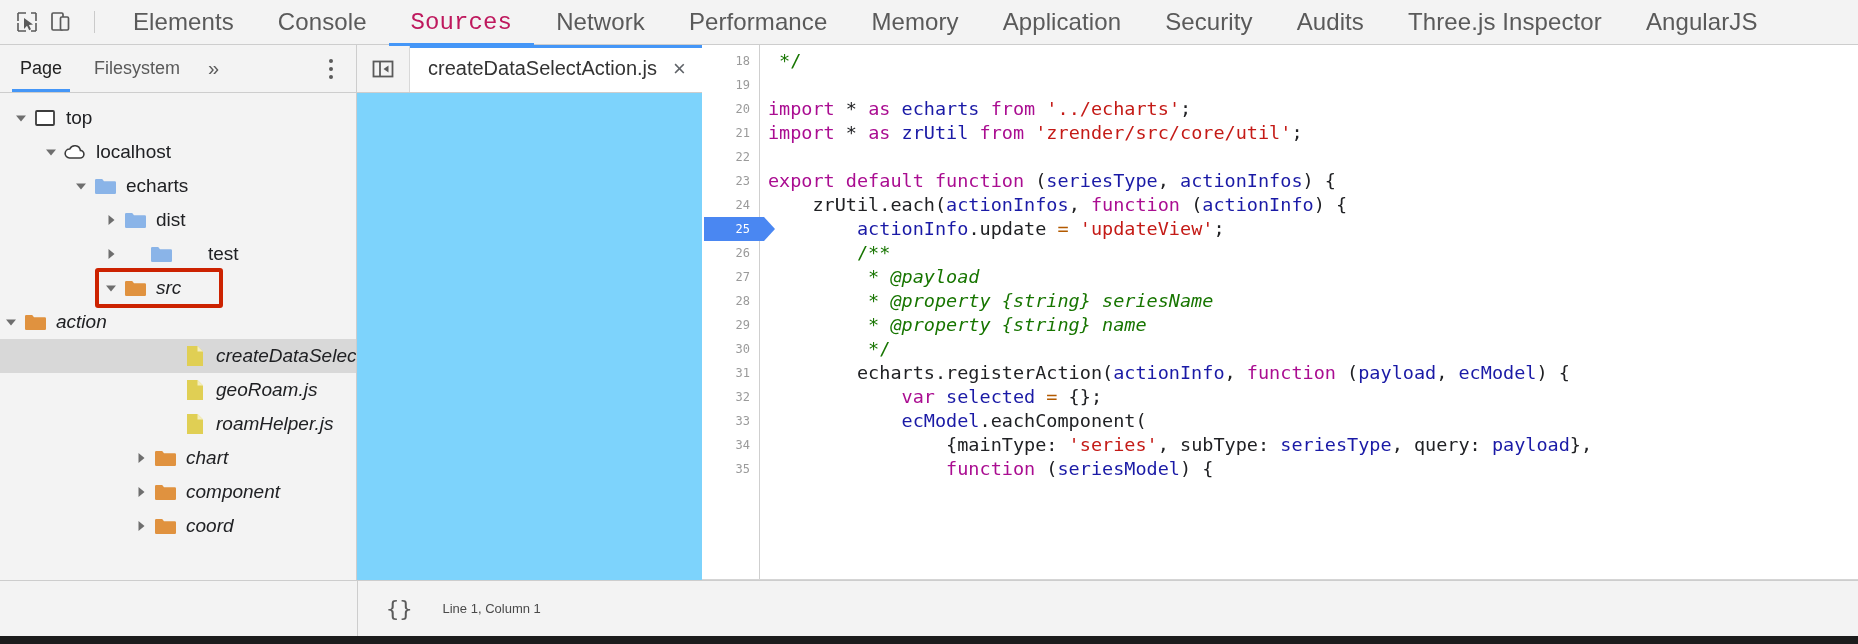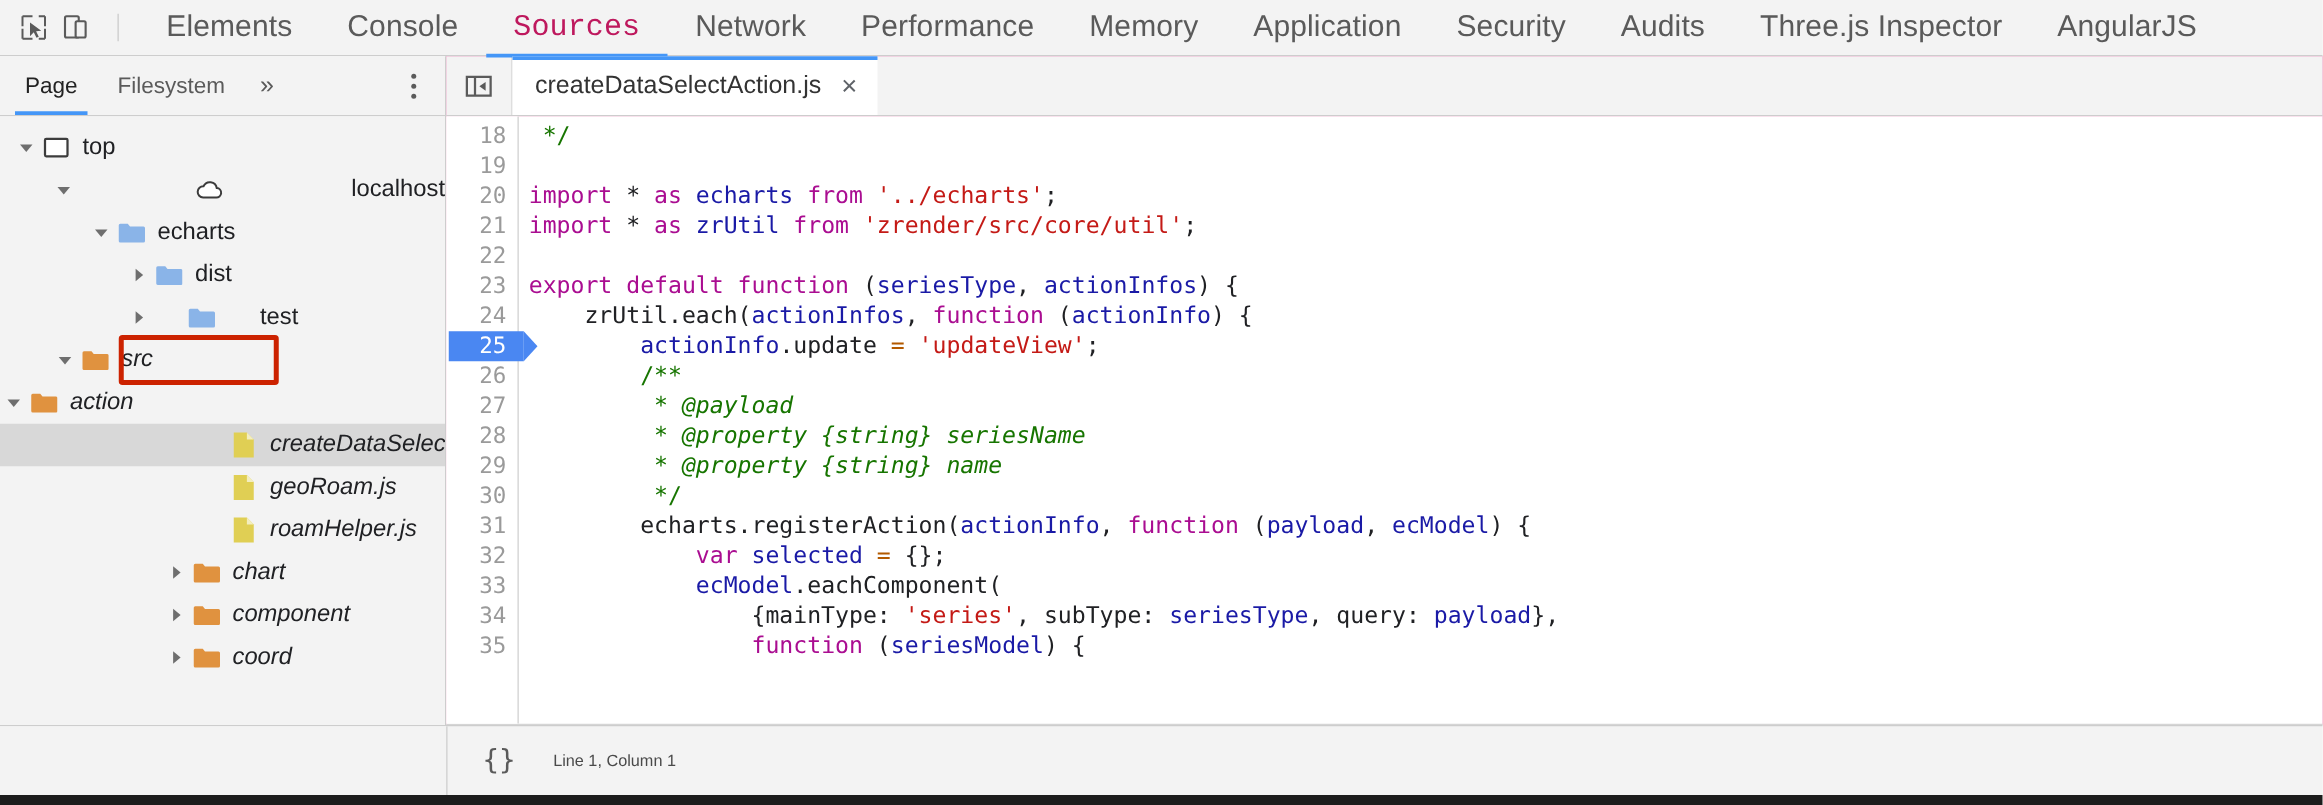--- a/index.html
+++ b/index.html
@@ -79,21 +79,21 @@
   .ticon{width:26px;min-width:26px;margin-right:8px;display:flex;align-items:center;justify-content:center;}
   .tlabel{font-size:19px;color:#202124;}
   .tlabel.italic{font-style:italic;}
 
   .redbox{
     position:absolute;border:4px solid #cc2200;border-radius:3px;
     pointer-events:none;box-sizing:border-box;
   }
 
   
-  .editor-pane{flex:1;display:flex;flex-direction:column;min-width:0;background:#ec4899;}
+  .editor-pane{flex:1;display:flex;flex-direction:row;min-width:0;background:#7dd3fc;}
   .editor-tabbar{
     height:48px;min-height:48px;display:flex;align-items:stretch;
     background:#f3f3f3;border-bottom:1px solid #cdcdcd;box-sizing:border-box;
   }
   .collapse-btn{
     width:52px;display:flex;align-items:center;justify-content:center;cursor:pointer;
     border-right:1px solid #d8d8d8;
   }
   .file-tab{
     display:flex;align-items:center;padding:0 14px 0 18px;background:#ffffff;
@@ -113,21 +113,21 @@
     border-bottom:1px solid #d5d5d5;
   }
   .gutter{
     width:58px;min-width:58px;background:#ffffff;border-right:1px solid #cfcfcf;
     padding-top:4px;box-sizing:border-box;position:relative;
   }
   .code-scroll{flex:1;padding-top:4px;overflow:hidden;position:relative;}
 
   .gline{
     height:24px;line-height:24px;text-align:right;padding-right:9px;
-    font-family:"DejaVu Sans Mono", monospace;font-size:18px;color:#9a9a9a;
+    font-family:"DejaVu Sans Mono", monospace;font-size:12px;color:#9a9a9a;
     position:relative;box-sizing:border-box;
   }
   .gline.exec{color:#ffffff;}
   .gline.exec .execbg{
     position:absolute;left:2px;top:0;height:24px;width:60px;
     background:#4a87f2;z-index:0;
   }
   .gline.exec .execbg:after{
     content:"";position:absolute;right:-11px;top:0;width:0;height:0;
     border-top:12px solid transparent;border-bottom:12px solid transparent;
@@ -245,21 +245,21 @@
                 <path d="M2 4.5 L12 4.5 L7 10.5 Z" fill="#6e6e6e"></path>
               </svg>
             </span>
             <span class="ticon">
               <svg width="22" height="20" viewBox="0 0 22 20">
                 <rect x="2" y="3" width="18" height="14" rx="1" fill="#fff" stroke="#3c3c3c" stroke-width="1.8"></rect>
               </svg>
             </span>
             <span class="tlabel">top</span>
           </div>
-          <div class="tree-row" style="padding-left: 40px; justify-content: space-between;">
+          <div class="tree-row" style="padding-left: 40px;">
             <span class="tw">
               <svg width="14" height="14" viewBox="0 0 14 14">
                 <path d="M2 4.5 L12 4.5 L7 10.5 Z" fill="#6e6e6e"></path>
               </svg>
             </span>
             <span class="ticon">
               <svg width="24" height="20" viewBox="0 0 24 20">
                 <path d="M6.5 16 a4.5 4.5 0 0 1 0.3 -9 a5.6 5.6 0 0 1 10.6 1.4 a3.8 3.8 0 0 1 -0.6 7.6 Z" fill="#fff" stroke="#3c3c3c" stroke-width="1.6"></path>
               </svg>
             </span>
@@ -297,21 +297,21 @@
                 <path d="M4.5 2 L4.5 12 L10.5 7 Z" fill="#6e6e6e"></path>
               </svg>
             </span>
             <span class="ticon">
               <svg width="22" height="18" viewBox="0 0 22 18">
                 <path d="M1 3.2 a1.2 1.2 0 0 1 1.2 -1.2 h6 l1.8 2.2 h10.8 a1.2 1.2 0 0 1 1.2 1.2 v10.4 a1.2 1.2 0 0 1 -1.2 1.2 h-18.6 a1.2 1.2 0 0 1 -1.2 -1.2 Z" fill="#8ab4e8"></path>
               </svg>
             </span>
             <span class="tlabel">test</span>
           </div>
-          <div class="tree-row" style="padding-left: 41px;">
+          <div class="tree-row" style="padding-left: 100px;">
             <span class="tw">
               <svg width="14" height="14" viewBox="0 0 14 14">
                 <path d="M2 4.5 L12 4.5 L7 10.5 Z" fill="#6e6e6e"></path>
               </svg>
             </span>
             <span class="ticon">
               <svg width="22" height="18" viewBox="0 0 22 18">
                 <path d="M1 3.2 a1.2 1.2 0 0 1 1.2 -1.2 h6 l1.8 2.2 h10.8 a1.2 1.2 0 0 1 1.2 1.2 v10.4 a1.2 1.2 0 0 1 -1.2 1.2 h-18.6 a1.2 1.2 0 0 1 -1.2 -1.2 Z" fill="#e0923f"></path>
               </svg>
             </span>

